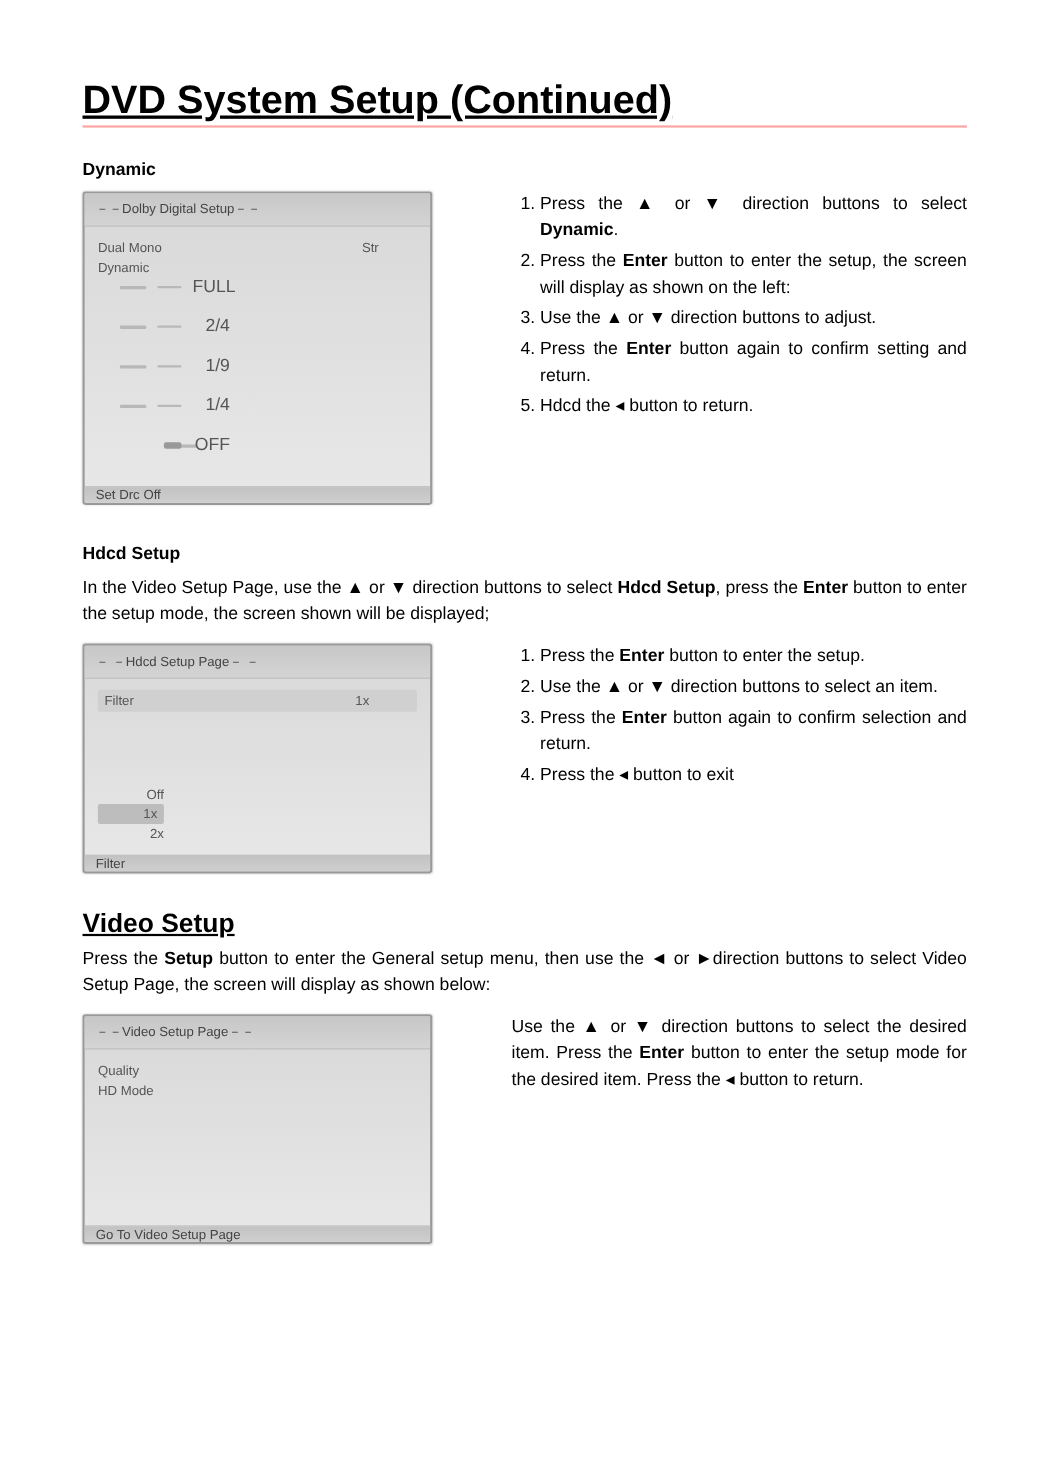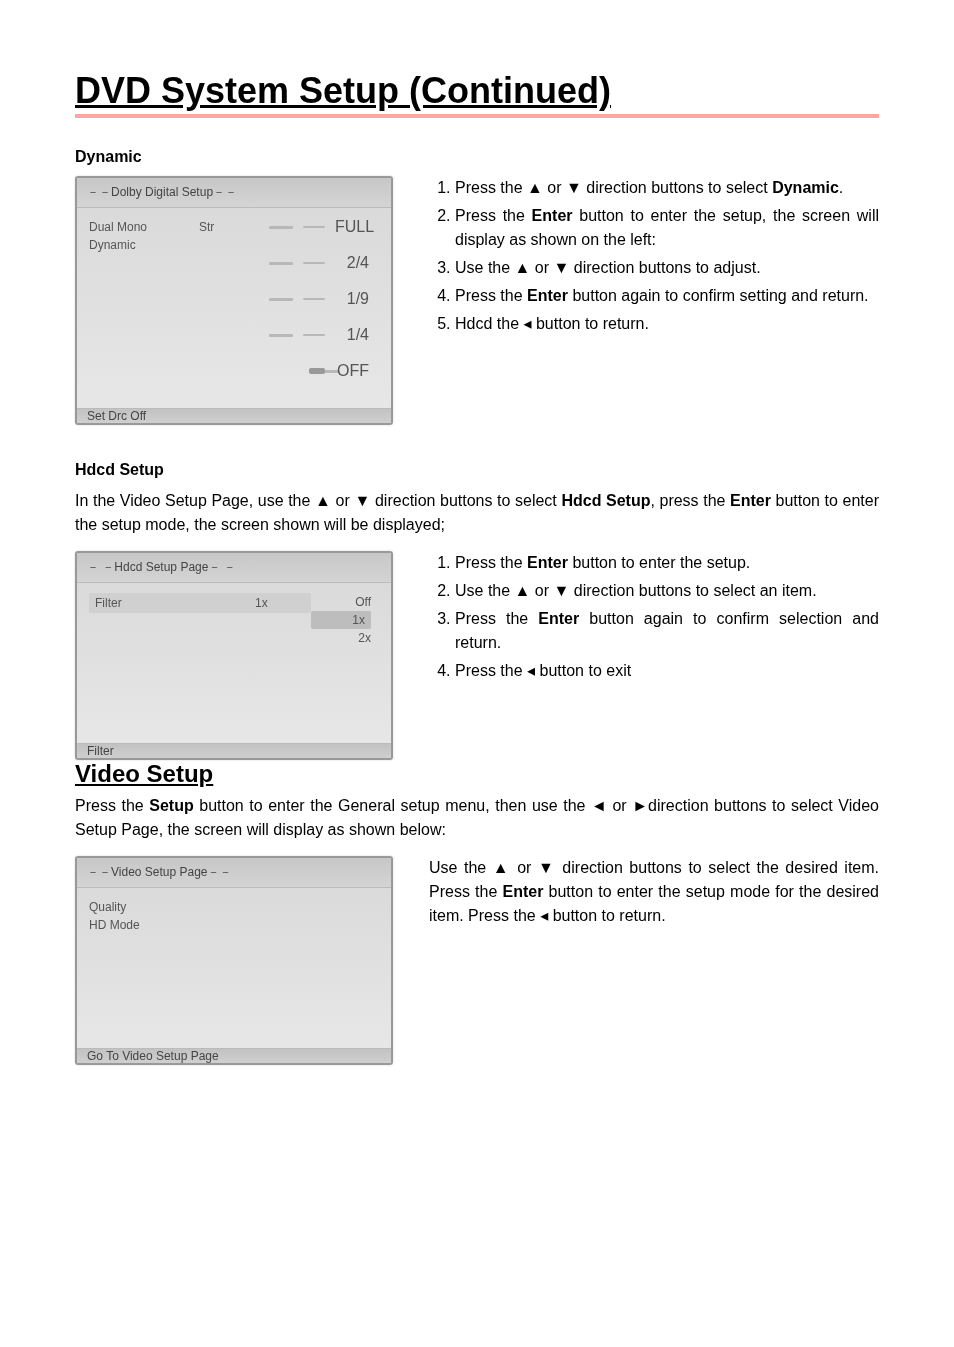--- a/index.html
+++ b/index.html
@@ -9,32 +9,32 @@
   background: #fff;
   width: 954px;
 }
 .page {
   padding: 70px 75px 40px 75px;
 }
 .main-title {
   font-size: 36px;
   font-weight: bold;
   text-decoration: underline;
-  border-bottom: 4px solid #fca5a5;
+  border-bottom: 2px solid #fca5a5;
   padding-bottom: 2px;
   margin-bottom: 30px;
 }
 .section-label {
   font-weight: bold;
   font-size: 16px;
   margin-bottom: 10px;
 }
 .two-col {
   display: flex;
-  gap: 36px;
+  gap: 72px;
   align-items: flex-start;
   justify-content: space-between;
 }
 .two-col > .left {
   flex: 0 0 auto;
 }
 .two-col > .right {
   flex: 1;
 }
 .screenshot {
@@ -50,20 +50,21 @@
   background: linear-gradient(#c7c7c7,#d4d4d4);
   padding: 6px 10px;
   font-size: 12px;
   color: #444;
   border-bottom: 1px solid #bbb;
 }
 .shot-body {
   padding: 10px 12px;
   min-height: 140px;
   display: flex;
+  flex-direction: column;
 }
 .shot-left-col {
   flex: 1;
 }
 .shot-row {
   display: flex;
   padding: 2px 0;
 }
 .shot-row .label {
   flex: 1;
@@ -148,20 +149,21 @@
 p.body {
   font-size: 16px;
   line-height: 1.5;
   margin: 0 0 14px 0;
   text-align: justify;
 }
 .subhead {
   font-size: 24px;
   font-weight: bold;
   text-decoration: underline;
+  margin-top: 32px;
   margin-bottom: 6px;
 }
 </style>
 </head>
 <body>
 
 <div class="page">
 
   <div class="main-title">DVD System Setup (Continued)</div>
 

